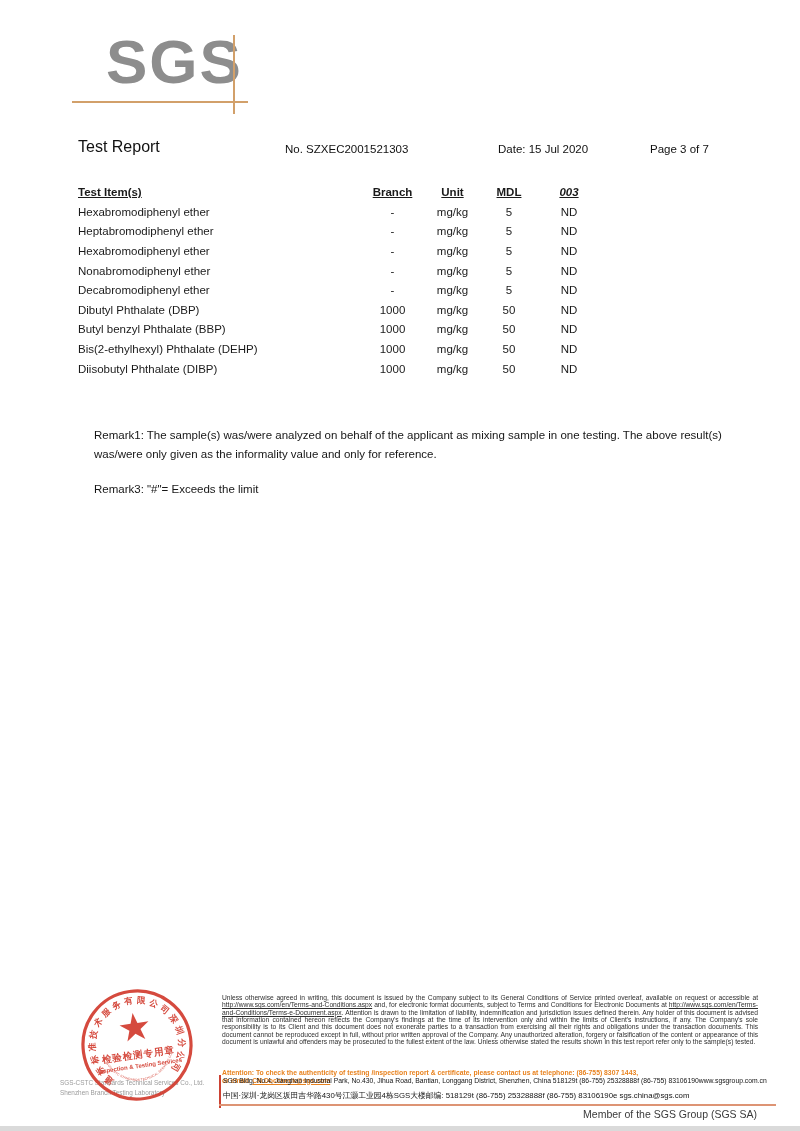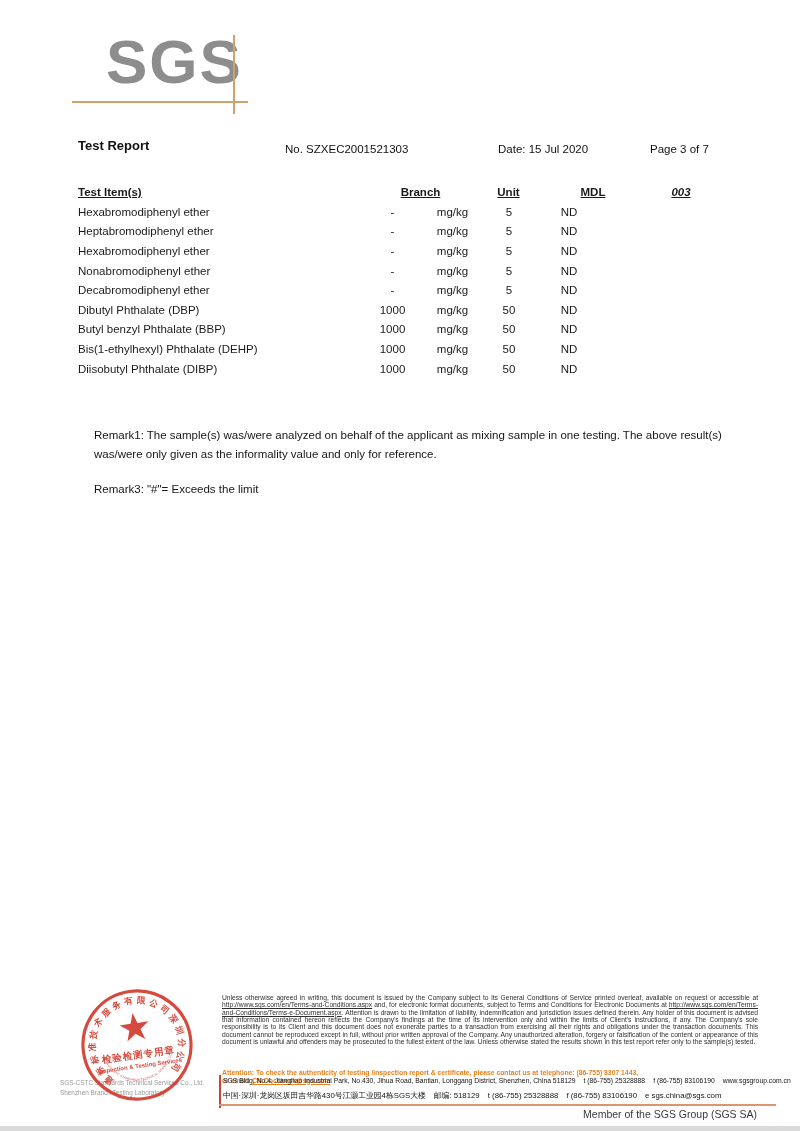--- a/index.html
+++ b/index.html
@@ -10,32 +10,32 @@
 
   
   .logo-text {
     position:absolute; left:106px; top:26px;
     font-size:62px; font-weight:700; letter-spacing:2px; color:#8d8d8d;
   }
   .logo-rule-h { position:absolute; left:72px; top:101px; width:176px; height:2px; background:#d2a06a; }
   .logo-rule-v { position:absolute; left:233px; top:35px; width:2px; height:79px; background:#d2a06a; }
 
   
-  .title { position:absolute; left:78px; top:138px; font-size:13px; font-weight:700; color:#111; }
+  .title { position:absolute; left:78px; top:138px; font-size:16px; font-weight:400; color:#111; }
   .meta  { position:absolute; top:143px; font-size:11.5px; color:#111; }
   .meta.no   { left:285px; }
   .meta.date { left:498px; }
   .meta.page { left:650px; }
 
   
   .rtable { position:absolute; left:78px; top:181px; width:525px; font-size:11.5px; }
   .trow { display:grid; grid-template-columns:282px 65px 55px 58px 62px; height:19.6px; align-items:center; }
   .trow .c { text-align:center; white-space:nowrap; }
   .trow .c.item { text-align:left; }
-  .thead { height:21px; font-weight:700;gap:28px; }
+  .thead { height:21px; font-weight:700; }
   .thead .hd { text-decoration:underline; }
   .thead .c.sample { font-style:italic; }
 
   
   .remarks { position:absolute; left:78px; top:410px; width:670px; font-size:11.5px; line-height:19px; color:#161616; }
   .remarks p { margin:16px; }
 
   
   .stamp { position:absolute; left:72px; top:980px; width:130px; height:130px; transform:rotate(-8deg); opacity:.92; z-index:3; }
   .company-lines { position:absolute; left:60px; top:1078px; width:170px; z-index:1;
@@ -43,21 +43,21 @@
 
   .legal { position:absolute; left:222px; top:987px; width:536px; font-size:6.7px; line-height:7.4px;
            text-align:justify; color:#2e2e2e; }
   .legal .lnk { text-decoration:underline; }
 
   .attention { position:absolute; left:222px; top:1062px; width:536px; font-size:6.8px; line-height:7.8px;
                font-weight:700; color:#e8821e; }
   .attention .eml { text-decoration:underline; }
 
   .addr-block { position:absolute; left:223px; top:1077px; width:552px; color:#141414; }
-  .addr-row { display:flex; align-items:baseline; gap:8px; white-space:nowrap; }
+  .addr-row { display:flex; align-items:baseline; white-space:nowrap; }
   .addr-row.en { font-size:6.8px; height:13px; }
   .addr-row.cn { font-size:7.8px; height:14px; }
   .addr-row .seg { flex:0 0 auto; }
 
   .addr-vline { position:absolute; left:219px; top:1075px; width:2px; height:33px; background:#cc4233; }
   .footer-rule { position:absolute; left:219px; top:1104px; width:557px; height:2px; background:#dd9474; }
 
   .member { position:absolute; left:0; top:1108px; width:757px; text-align:right;
             font-size:10.5px; color:#3a3a3a; }
 
@@ -129,21 +129,21 @@
       <div class="c">ND</div>
     </div>
     <div class="trow">
       <div class="c item">Butyl benzyl Phthalate (BBP)</div>
       <div class="c">1000</div>
       <div class="c">mg/kg</div>
       <div class="c">50</div>
       <div class="c">ND</div>
     </div>
     <div class="trow">
-      <div class="c item">Bis(1-ethylhexyl) Phthalate (DEHP)</div>
+      <div class="c item">Bis(2-ethylhexyl) Phthalate (DEHP)</div>
       <div class="c">1000</div>
       <div class="c">mg/kg</div>
       <div class="c">50</div>
       <div class="c">ND</div>
     </div>
     <div class="trow">
       <div class="c item">Diisobutyl Phthalate (DIBP)</div>
       <div class="c">1000</div>
       <div class="c">mg/kg</div>
       <div class="c">50</div>

